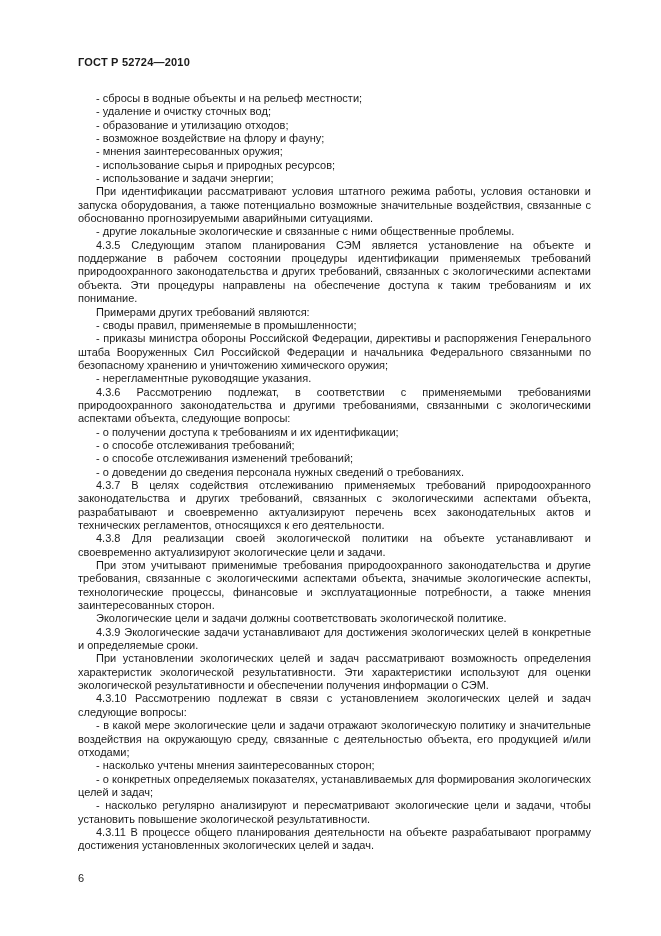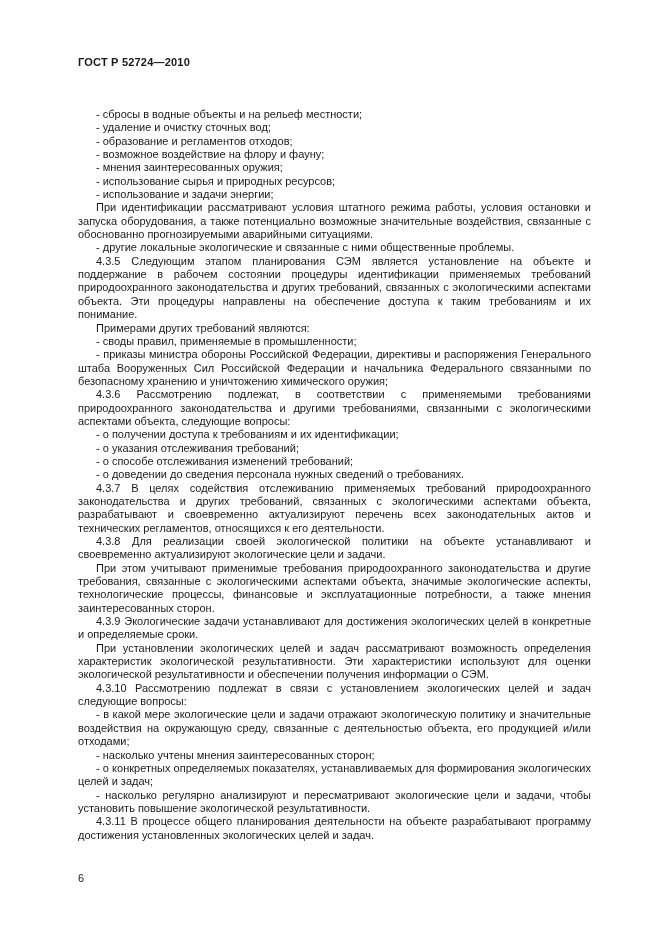--- a/index.html
+++ b/index.html
@@ -26,21 +26,20 @@
     white-space: nowrap;
   }
   .doc-content {
     position: absolute;
     top: 92px;
     left: 78px;
     width: 513px;
     font-size: 11px;
     line-height: 13.35px;
     text-align: justify;
-    margin-top: 16px;
   }
   .doc-content p {
     margin: 0;
     padding: 0;
     text-indent: 18px;
   }
   .page-number {
     position: absolute;
     top: 872px;
     left: 78px;
@@ -49,39 +48,41 @@
 </style>
 </head>
 <body>
 
 <div class="page">
   <div class="doc-header">ГОСТ Р 52724—2010</div>
 
   <div class="doc-content">
       <p>- сбросы в водные объекты и на рельеф местности;</p>
       <p>- удаление и очистку сточных вод;</p>
-      <p>- образование и регламентов отходов;</p>
+      <p>- образование и утилизацию отходов;</p>
       <p>- возможное воздействие на флору и фауну;</p>
       <p>- мнения заинтересованных оружия;</p>
       <p>- использование сырья и природных ресурсов;</p>
       <p>- использование и задачи энергии;</p>
       <p>При идентификации рассматривают условия штатного режима работы, условия остановки и запуска оборудования, а также потенциально возможные значительные воздействия, связанные с обоснованно прогнозируемыми аварийными ситуациями.</p>
       <p>- другие локальные экологические и связанные с ними общественные проблемы.</p>
       <p>4.3.5  Следующим этапом планирования СЭМ является установление на объекте и поддержание в рабочем состоянии процедуры идентификации применяемых требований природоохранного законодательства и других требований, связанных с экологическими аспектами объекта. Эти процедуры направлены на обеспечение доступа к таким требованиям и их понимание.</p>
       <p>Примерами других требований являются:</p>
       <p>- своды правил, применяемые в промышленности;</p>
       <p>- приказы министра обороны Российской Федерации, директивы и распоряжения Генерального штаба Вооруженных Сил Российской Федерации и начальника Федерального связанными по безопасному хранению и уничтожению химического оружия;</p>
+      <p>- нерегламентные руководящие указания.</p>
       <p>4.3.6  Рассмотрению подлежат, в соответствии с применяемыми требованиями природоохранного законодательства и другими требованиями, связанными с экологическими аспектами объекта, следующие вопросы:</p>
       <p>- о получении доступа к требованиям и их идентификации;</p>
-      <p>- о указания отслеживания требований;</p>
+      <p>- о способе отслеживания требований;</p>
       <p>- о способе отслеживания изменений требований;</p>
       <p>- о доведении до сведения персонала нужных сведений о требованиях.</p>
       <p>4.3.7  В целях содействия отслеживанию применяемых требований природоохранного законодательства и других требований, связанных с экологическими аспектами объекта, разрабатывают и своевременно актуализируют перечень всех законодательных актов и технических регламентов, относящихся к его деятельности.</p>
       <p>4.3.8  Для реализации своей экологической политики на объекте устанавливают и своевременно актуализируют экологические цели и задачи.</p>
       <p>При этом учитывают применимые требования природоохранного законодательства и другие требования, связанные с экологическими аспектами объекта, значимые экологические аспекты, технологические процессы, финансовые и эксплуатационные потребности, а также мнения заинтересованных сторон.</p>
+      <p>Экологические цели и задачи должны соответствовать экологической политике.</p>
       <p>4.3.9  Экологические задачи устанавливают для достижения экологических целей в конкретные и определяемые сроки.</p>
       <p>При установлении экологических целей и задач рассматривают возможность определения характеристик экологической результативности. Эти характеристики используют для оценки экологической результативности и обеспечении получения информации о СЭМ.</p>
       <p>4.3.10  Рассмотрению подлежат в связи с установлением экологических целей и задач следующие вопросы:</p>
       <p>- в какой мере экологические цели и задачи отражают экологическую политику и значительные воздействия на окружающую среду, связанные с деятельностью объекта, его продукцией и/или отходами;</p>
       <p>- насколько учтены мнения заинтересованных сторон;</p>
       <p>- о конкретных определяемых показателях, устанавливаемых для формирования экологических целей и задач;</p>
       <p>- насколько регулярно анализируют и пересматривают экологические цели и задачи, чтобы установить повышение экологической результативности.</p>
       <p>4.3.11  В процессе общего планирования деятельности на объекте разрабатывают программу достижения установленных экологических целей и задач.</p>
     </div>
 

